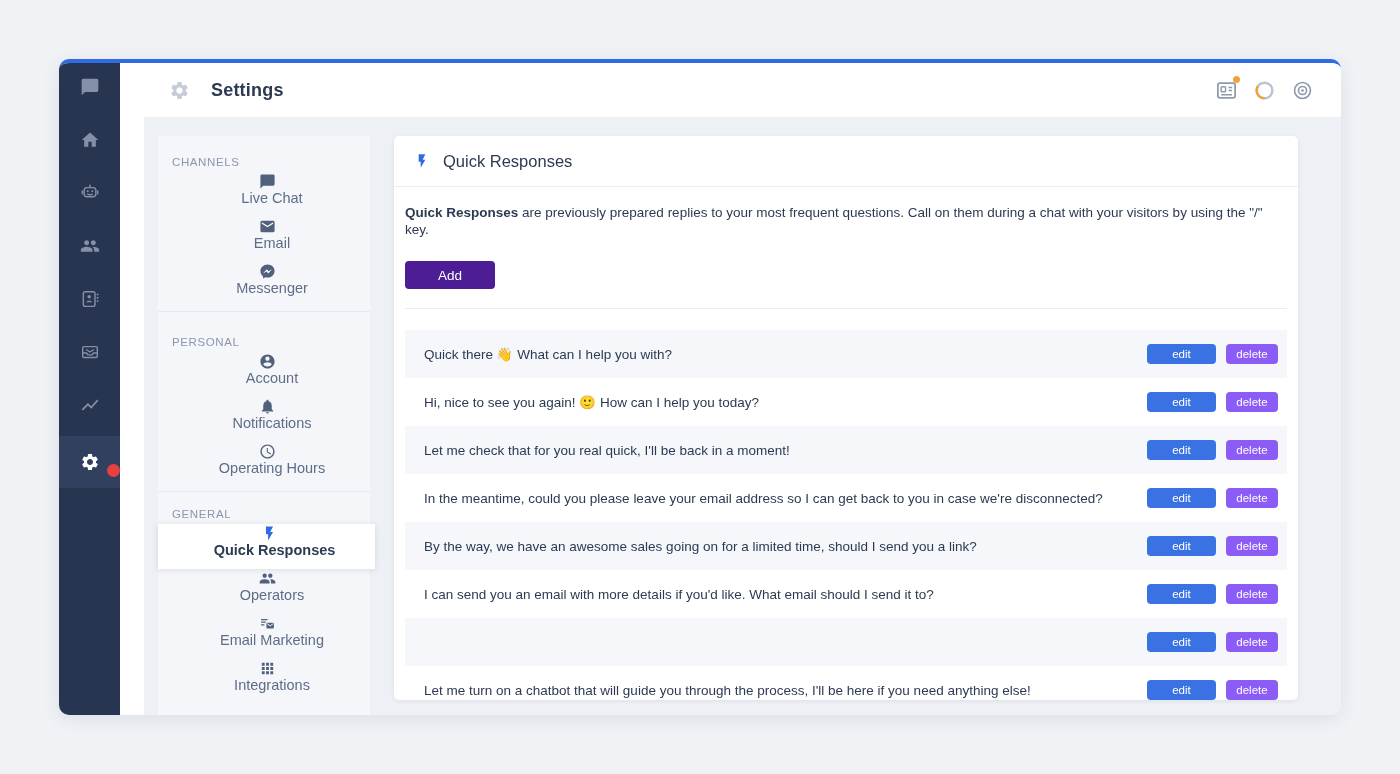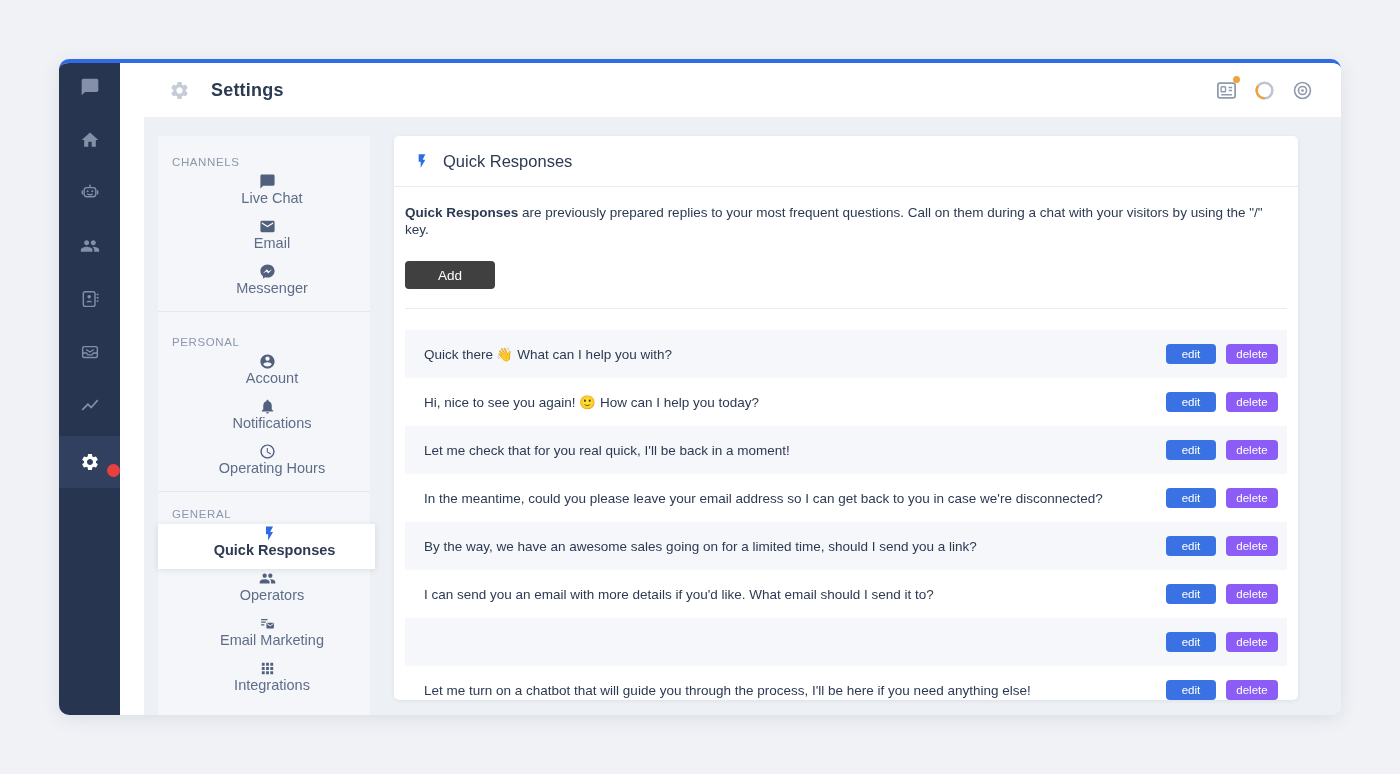--- a/index.html
+++ b/index.html
@@ -54,34 +54,34 @@
   
   .card { position:absolute; left:250px; top:18px; width:904px; height:564px; background:#fff;
           border-radius:5px; box-shadow:0 1px 4px rgba(44,58,82,.08); overflow:hidden; }
   .card-head { height:51px; display:flex; align-items:center; padding:0 20px;
                border-bottom:1px solid #e9edf2; }
   .card-head .bolt { width:16px; height:16px; color:#2f6ce3; margin-right:13px; display:flex; }
   .card-head .bolt svg { width:16px; height:16px; }
   .card-title { font-size:16.5px; color:#2c3a52; }
   .card-desc { margin:17px 11px 0; font-size:13.5px; color:#2c3a52; line-height:17px; }
   .card-desc b { font-weight:700; }
-  .add-btn { display:block; margin:23px 0 0 11px; width:90px; height:28px; background:#404040;
+  .add-btn { display:block; margin:23px 0 0 11px; width:90px; height:28px; background:#4c1d95;
              color:#fff; border:none; border-radius:4px; font-size:13.5px;
              font-family:"Liberation Sans",sans-serif; cursor:pointer; }
   .list-divider { height:1px; background:#e9edf2; margin:19px 11px 0; }
   .rows { margin:21px 11px 0; }
   .qr-row { height:48px; display:flex; align-items:center; padding:0 9px 0 19px;
             font-size:13.5px; color:#2c3a52; white-space:nowrap; overflow:hidden; }
   .qr-row:nth-child(odd) { background:#f5f7fa; }
   .qr-text { overflow:hidden; text-overflow:ellipsis; }
   .row-actions { margin-left:auto; display:flex; gap:10px; flex:none; padding-left:14px; }
   .btn-edit, .btn-delete { height:20px; border:none; border-radius:4px; color:#fff;
             font-size:11.5px; font-family:"Liberation Sans",sans-serif; cursor:pointer;
             display:flex; align-items:center; justify-content:center; }
-  .btn-edit { width:50px; background:#3a72e3; }
+  .btn-edit { width:69px; background:#3a72e3; }
   .btn-delete { width:52px; background:#8b5cf6; }
 </style>
 </head>
 <body>
 
 <div class="stage">
   <div class="window">
 
     <div class="rail">
       <div class="rail-item">

